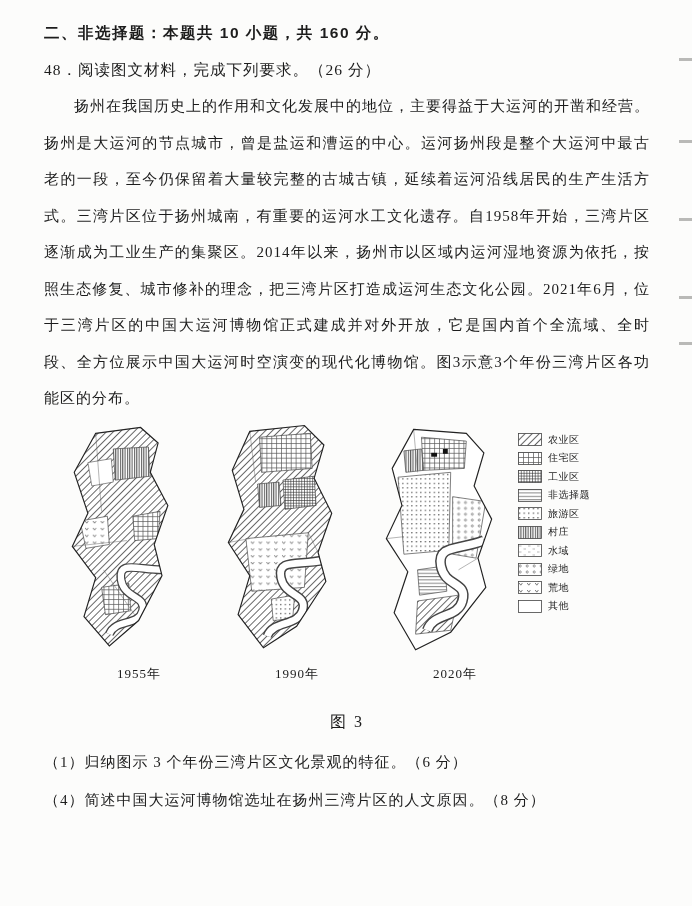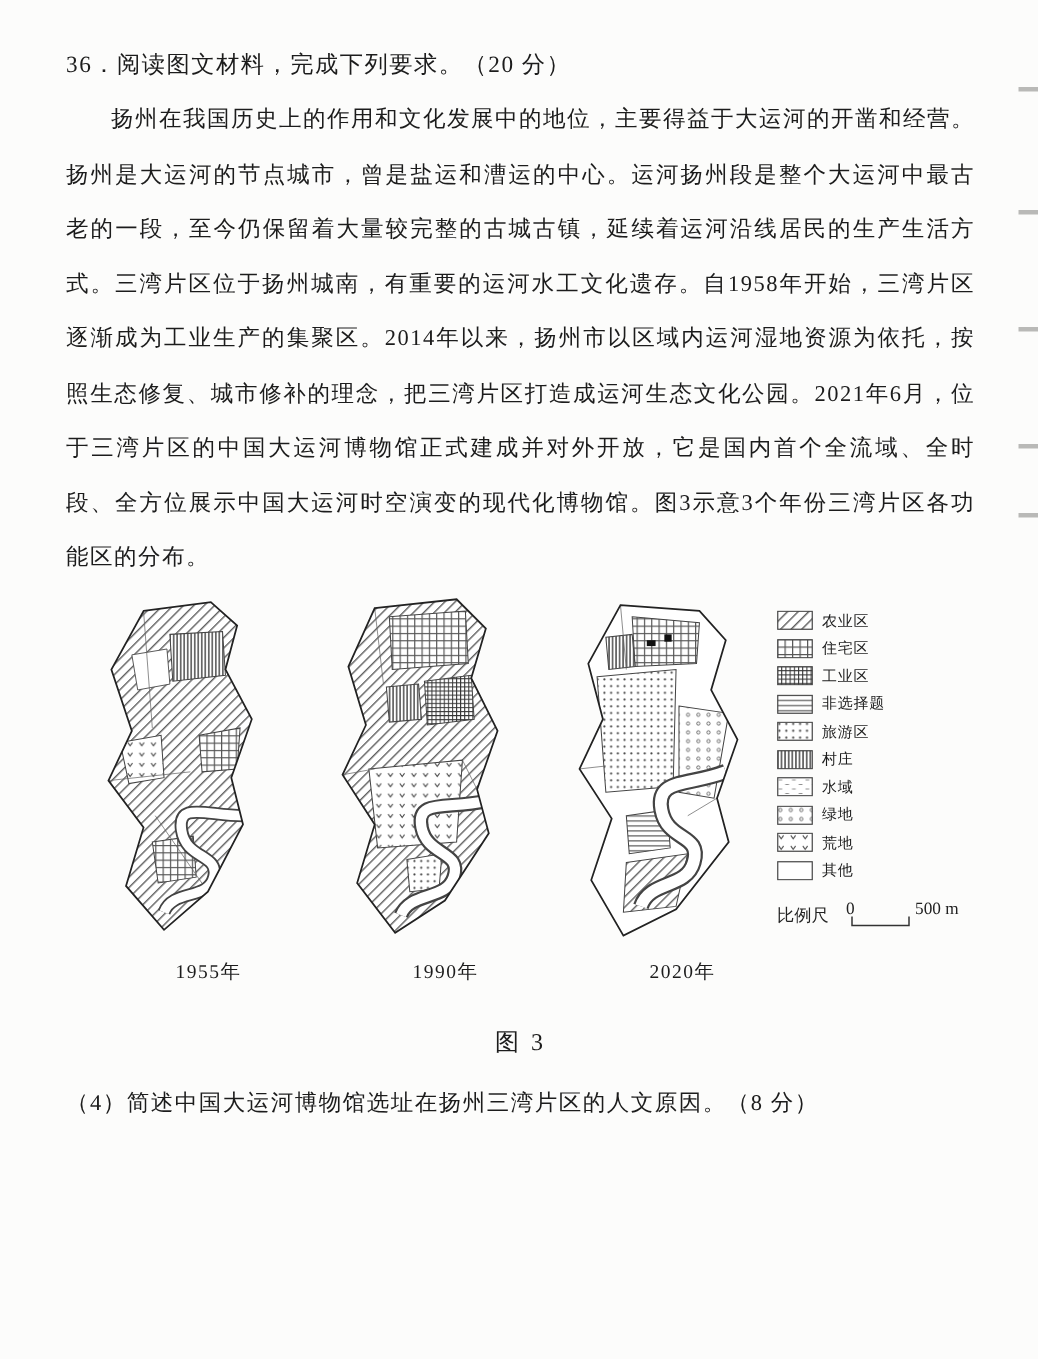--- a/index.html
+++ b/index.html
@@ -104,22 +104,23 @@
       <path d="M1.2,2 l1.6,2.2 l1.6,-2.2" fill="none" stroke="#444" stroke-width="0.7"></path>
     </pattern>
     <pattern id="p-other" width="6" height="6" patternUnits="userSpaceOnUse">
       <rect width="6" height="6" fill="#fff"></rect>
     </pattern>
   </defs>
 </svg>
 
 <div class="page">
 
-
-  <div class="q-intro">36．阅读图文材料，完成下列要求。（20 分）</div>
+  <div class="section-line">二、非选择题：本题共 10 小题，共 160 分。</div>
+
+  <div class="q-intro">48．阅读图文材料，完成下列要求。（26 分）</div>
 
   <div class="passage">扬州在我国历史上的作用和文化发展中的地位，主要得益于大运河的开凿和经营。扬州是大运河的节点城市，曾是盐运和漕运的中心。运河扬州段是整个大运河中最古老的一段，至今仍保留着大量较完整的古城古镇，延续着运河沿线居民的生产生活方式。三湾片区位于扬州城南，有重要的运河水工文化遗存。自1958年开始，三湾片区逐渐成为工业生产的集聚区。2014年以来，扬州市以区域内运河湿地资源为依托，按照生态修复、城市修补的理念，把三湾片区打造成运河生态文化公园。2021年6月，位于三湾片区的中国大运河博物馆正式建成并对外开放，它是国内首个全流域、全时段、全方位展示中国大运河时空演变的现代化博物馆。图3示意3个年份三湾片区各功能区的分布。</div>
 
   <div class="figure">
     <div class="maps-wrap">
 
       <div class="map-block">
         <svg class="map-svg" viewBox="0 0 160 245">
           <defs>
               <clipPath id="clip1">
@@ -248,34 +249,27 @@
           </svg>
         <span class="legend-label">荒地</span>
       </div>
       <div class="legend-item">
         <svg width="24" height="13">
             <rect x="0.5" y="0.5" width="23" height="12" fill="url(#p-other)" stroke="#444" stroke-width="0.8"></rect>
           </svg>
         <span class="legend-label">其他</span>
       </div>
 
-      <div class="scale-row">
-        <svg width="134" height="26">
-          <text x="0" y="17">比例尺</text>
-          <text x="46" y="12">0</text>
-          <text x="92" y="12">500 m</text>
-          <path d="M50,14 v6 h38 v-6" fill="none" stroke="#333" stroke-width="1"></path>
-        </svg>
-      </div>
     </div>
   </div>
 
   <div class="fig-caption">图 3</div>
 
   <div class="questions">
+    <p>（1）归纳图示 3 个年份三湾片区文化景观的特征。（6 分）</p>
     <p>（4）简述中国大运河博物馆选址在扬州三湾片区的人文原因。（8 分）</p>
   </div>
 
 </div>
 
 <div class="scan-mark m1"></div>
 <div class="scan-mark m2"></div>
 <div class="scan-mark m3"></div>
 <div class="scan-mark m4"></div>
 <div class="scan-mark m5"></div>

